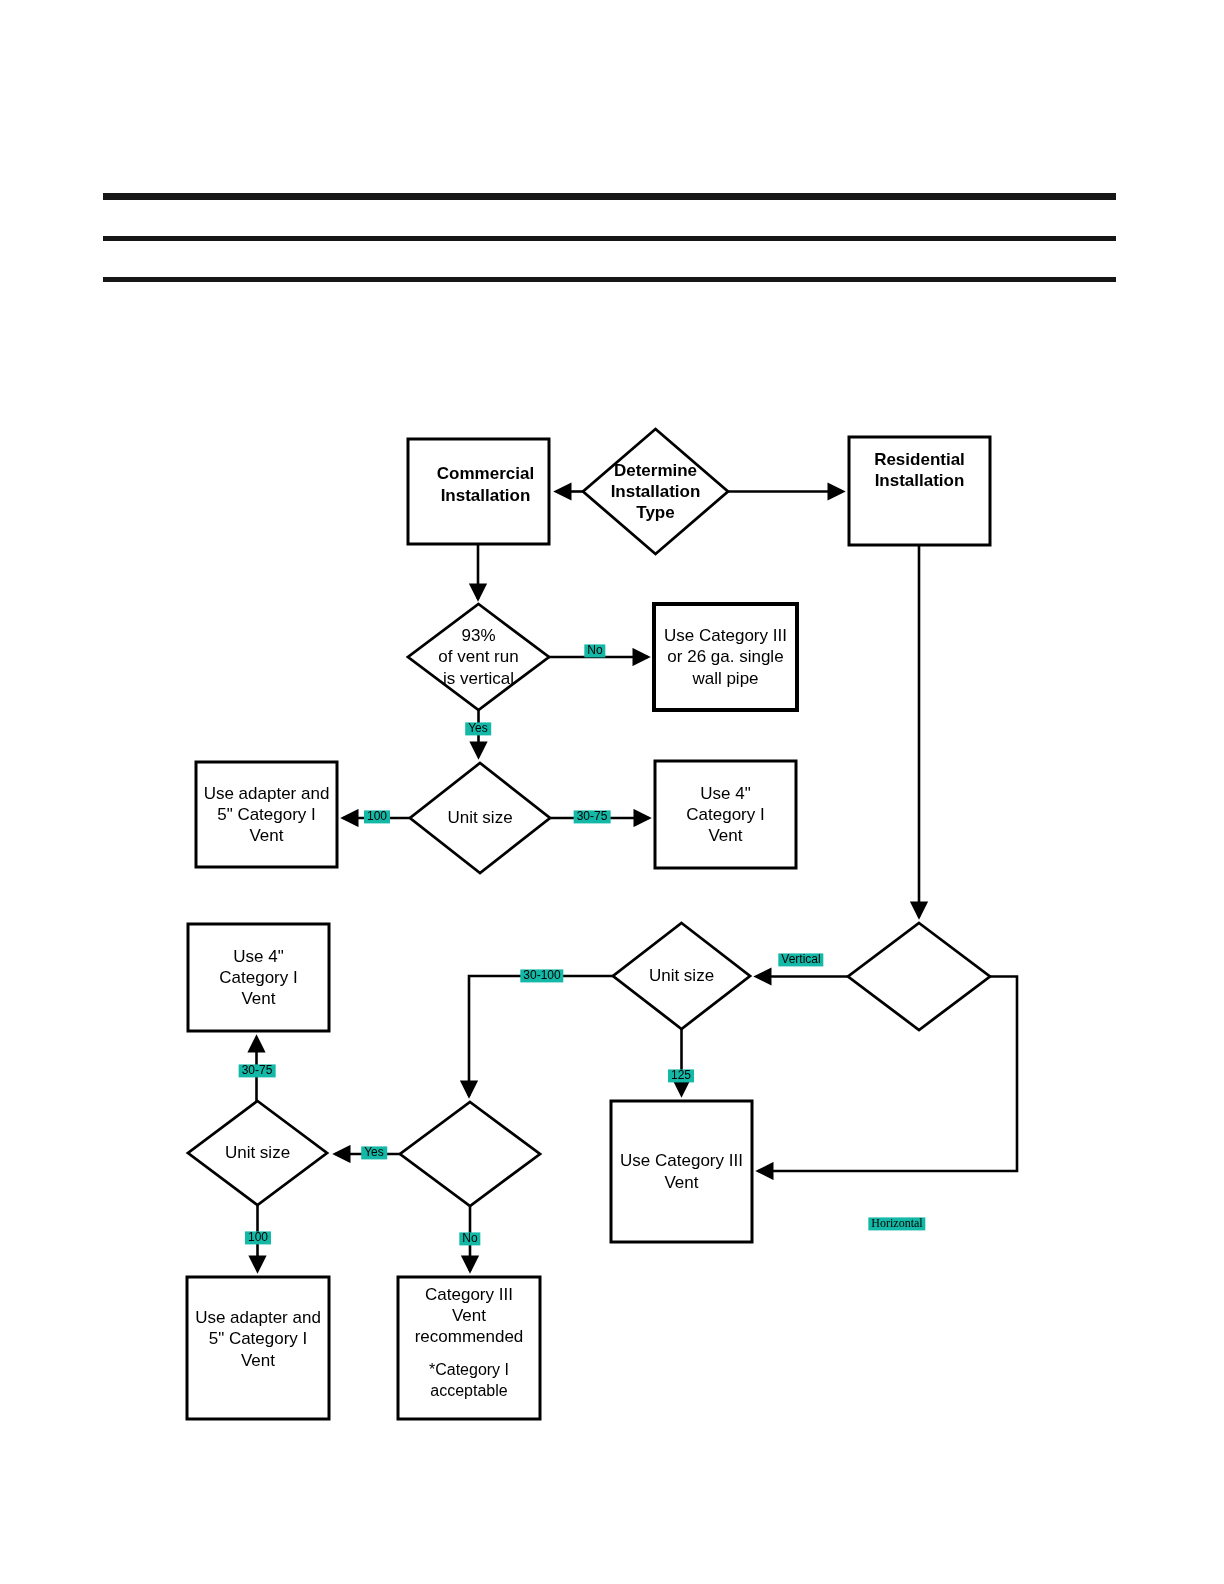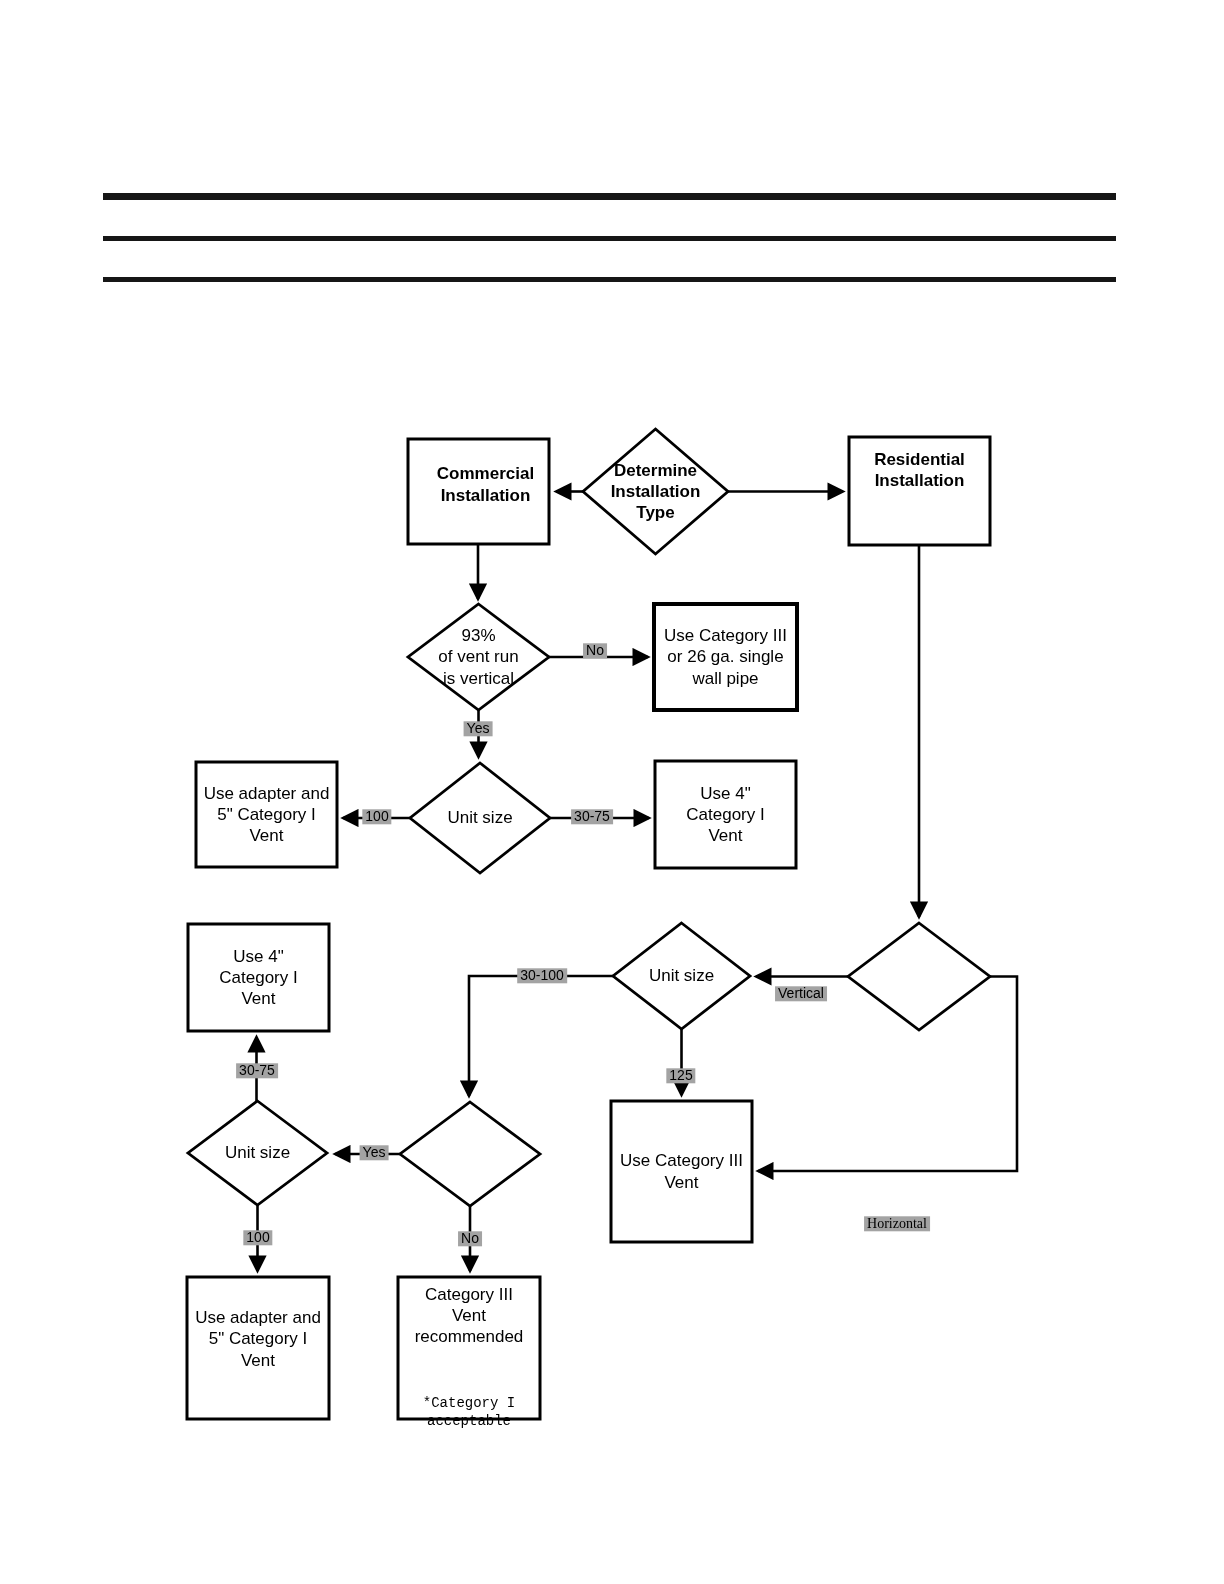--- a/index.html
+++ b/index.html
@@ -15,25 +15,25 @@
   .shape{fill:#ffffff;stroke:#000000;stroke-width:3px;}
   .shape.thick{stroke-width:4px;}
   .diamond{fill:#ffffff;stroke:#000000;stroke-width:2.8px;}
   .edge{fill:none;stroke:#000000;stroke-width:2.6px;}
   .node-label{
     position:absolute;z-index:2;display:flex;align-items:center;justify-content:center;
     text-align:center;white-space:pre-line;font-size:17px;line-height:1.24;
   }
   .node-label.bold{font-weight:bold;}
   .node-label.top-align{align-items:flex-start;padding-top:12px;box-sizing:border-box;}
-  .node-label.column{flex-direction:column;justify-content:flex-start;padding-top:7px;box-sizing:border-box;gap:23px;}
-  .node-note{font-size:14px;line-height:1.3;margin-top:24px;white-space:pre-line;font-family:Liberation Mono, monospace;}
+  .node-label.column{flex-direction:column;justify-content:flex-start;padding-top:7px;box-sizing:border-box;}
+  .node-note{font-size:16px;line-height:1.3;margin-top:13px;white-space:pre-line;}
   .edge-label{
     position:absolute;z-index:3;transform:translate(-50%,-50%);
-    background:#a3a3a3;padding:0 3px;font-size:14px;line-height:1.1;white-space:nowrap;
+    background:#14b8a6;padding:0 3px;font-size:12px;line-height:1.1;white-space:nowrap;
   }
 </style>
 </head>
 <body>
 
 <div class="page">
 
   <div class="rule rule-1"></div>
   <div class="rule rule-2"></div>
   <div class="rule rule-3"></div>
@@ -119,21 +119,21 @@
 Vent
 recommended</div>
     <div class="node-note">*Category I
 acceptable</div>
   </div>
 
   <span class="edge-label" style="left:595px;top:651px;">No</span>
   <span class="edge-label" style="left:478px;top:729px;">Yes</span>
   <span class="edge-label" style="left:377px;top:817px;">100</span>
   <span class="edge-label" style="left:592px;top:817px;">30-75</span>
-  <span class="edge-label" style="left:801px;top:994px;">Vertical</span>
+  <span class="edge-label" style="left:801px;top:960px;">Vertical</span>
   <span class="edge-label" style="left:542px;top:976px;">30-100</span>
   <span class="edge-label" style="left:681px;top:1052px;margin-top:24px;">125</span>
   <span class="edge-label" style="left:897px;top:1224px;font-family:Liberation Serif, serif;">Horizontal</span>
   <span class="edge-label" style="left:374px;top:1153px;">Yes</span>
   <span class="edge-label" style="left:470px;top:1239px;">No</span>
   <span class="edge-label" style="left:257px;top:1071px;">30-75</span>
   <span class="edge-label" style="left:258px;top:1238px;">100</span>
 
 </div>
 

